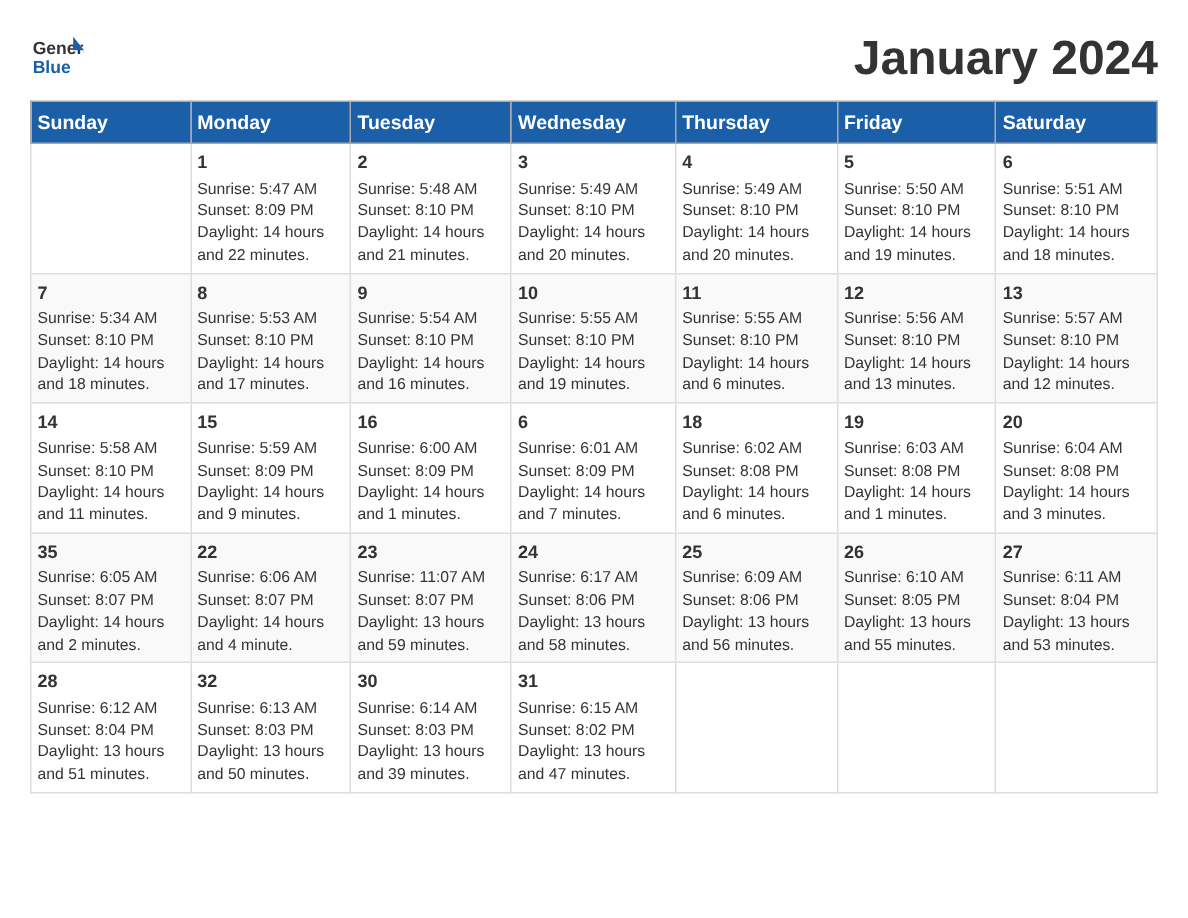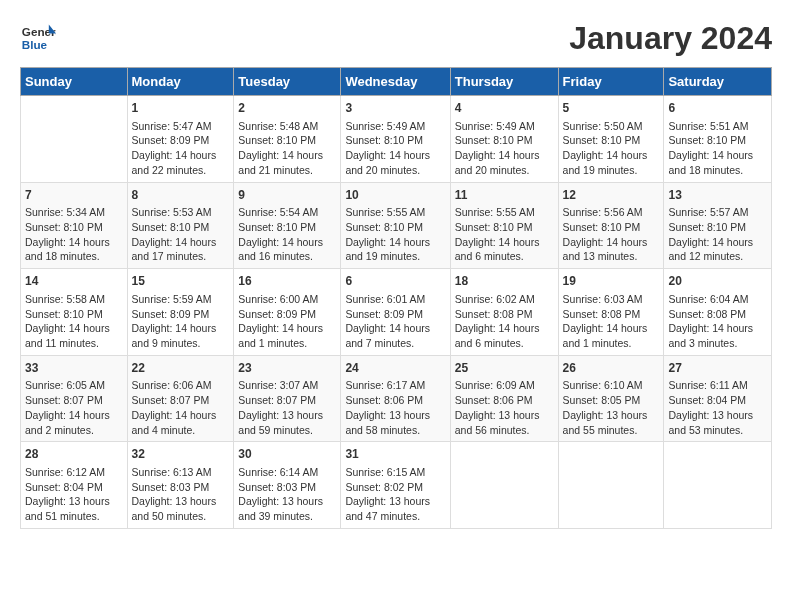--- a/index.html
+++ b/index.html
@@ -250,36 +250,36 @@
         <td>
           <span class="day-num">20</span>
           <div class="day-info">Sunrise: 6:04 AM</div>
           <div class="day-info">Sunset: 8:08 PM</div>
           <div class="day-info">Daylight: 14 hours</div>
           <div class="day-info">and 3 minutes.</div>
         </td>
       </tr>
       <tr>
         <td>
-          <span class="day-num">33</span>
+          <span class="day-num">35</span>
           <div class="day-info">Sunrise: 6:05 AM</div>
           <div class="day-info">Sunset: 8:07 PM</div>
           <div class="day-info">Daylight: 14 hours</div>
           <div class="day-info">and 2 minutes.</div>
         </td>
         <td>
           <span class="day-num">22</span>
           <div class="day-info">Sunrise: 6:06 AM</div>
           <div class="day-info">Sunset: 8:07 PM</div>
           <div class="day-info">Daylight: 14 hours</div>
           <div class="day-info">and 4 minute.</div>
         </td>
         <td>
           <span class="day-num">23</span>
-          <div class="day-info">Sunrise: 3:07 AM</div>
+          <div class="day-info">Sunrise: 11:07 AM</div>
           <div class="day-info">Sunset: 8:07 PM</div>
           <div class="day-info">Daylight: 13 hours</div>
           <div class="day-info">and 59 minutes.</div>
         </td>
         <td>
           <span class="day-num">24</span>
           <div class="day-info">Sunrise: 6:17 AM</div>
           <div class="day-info">Sunset: 8:06 PM</div>
           <div class="day-info">Daylight: 13 hours</div>
           <div class="day-info">and 58 minutes.</div>

